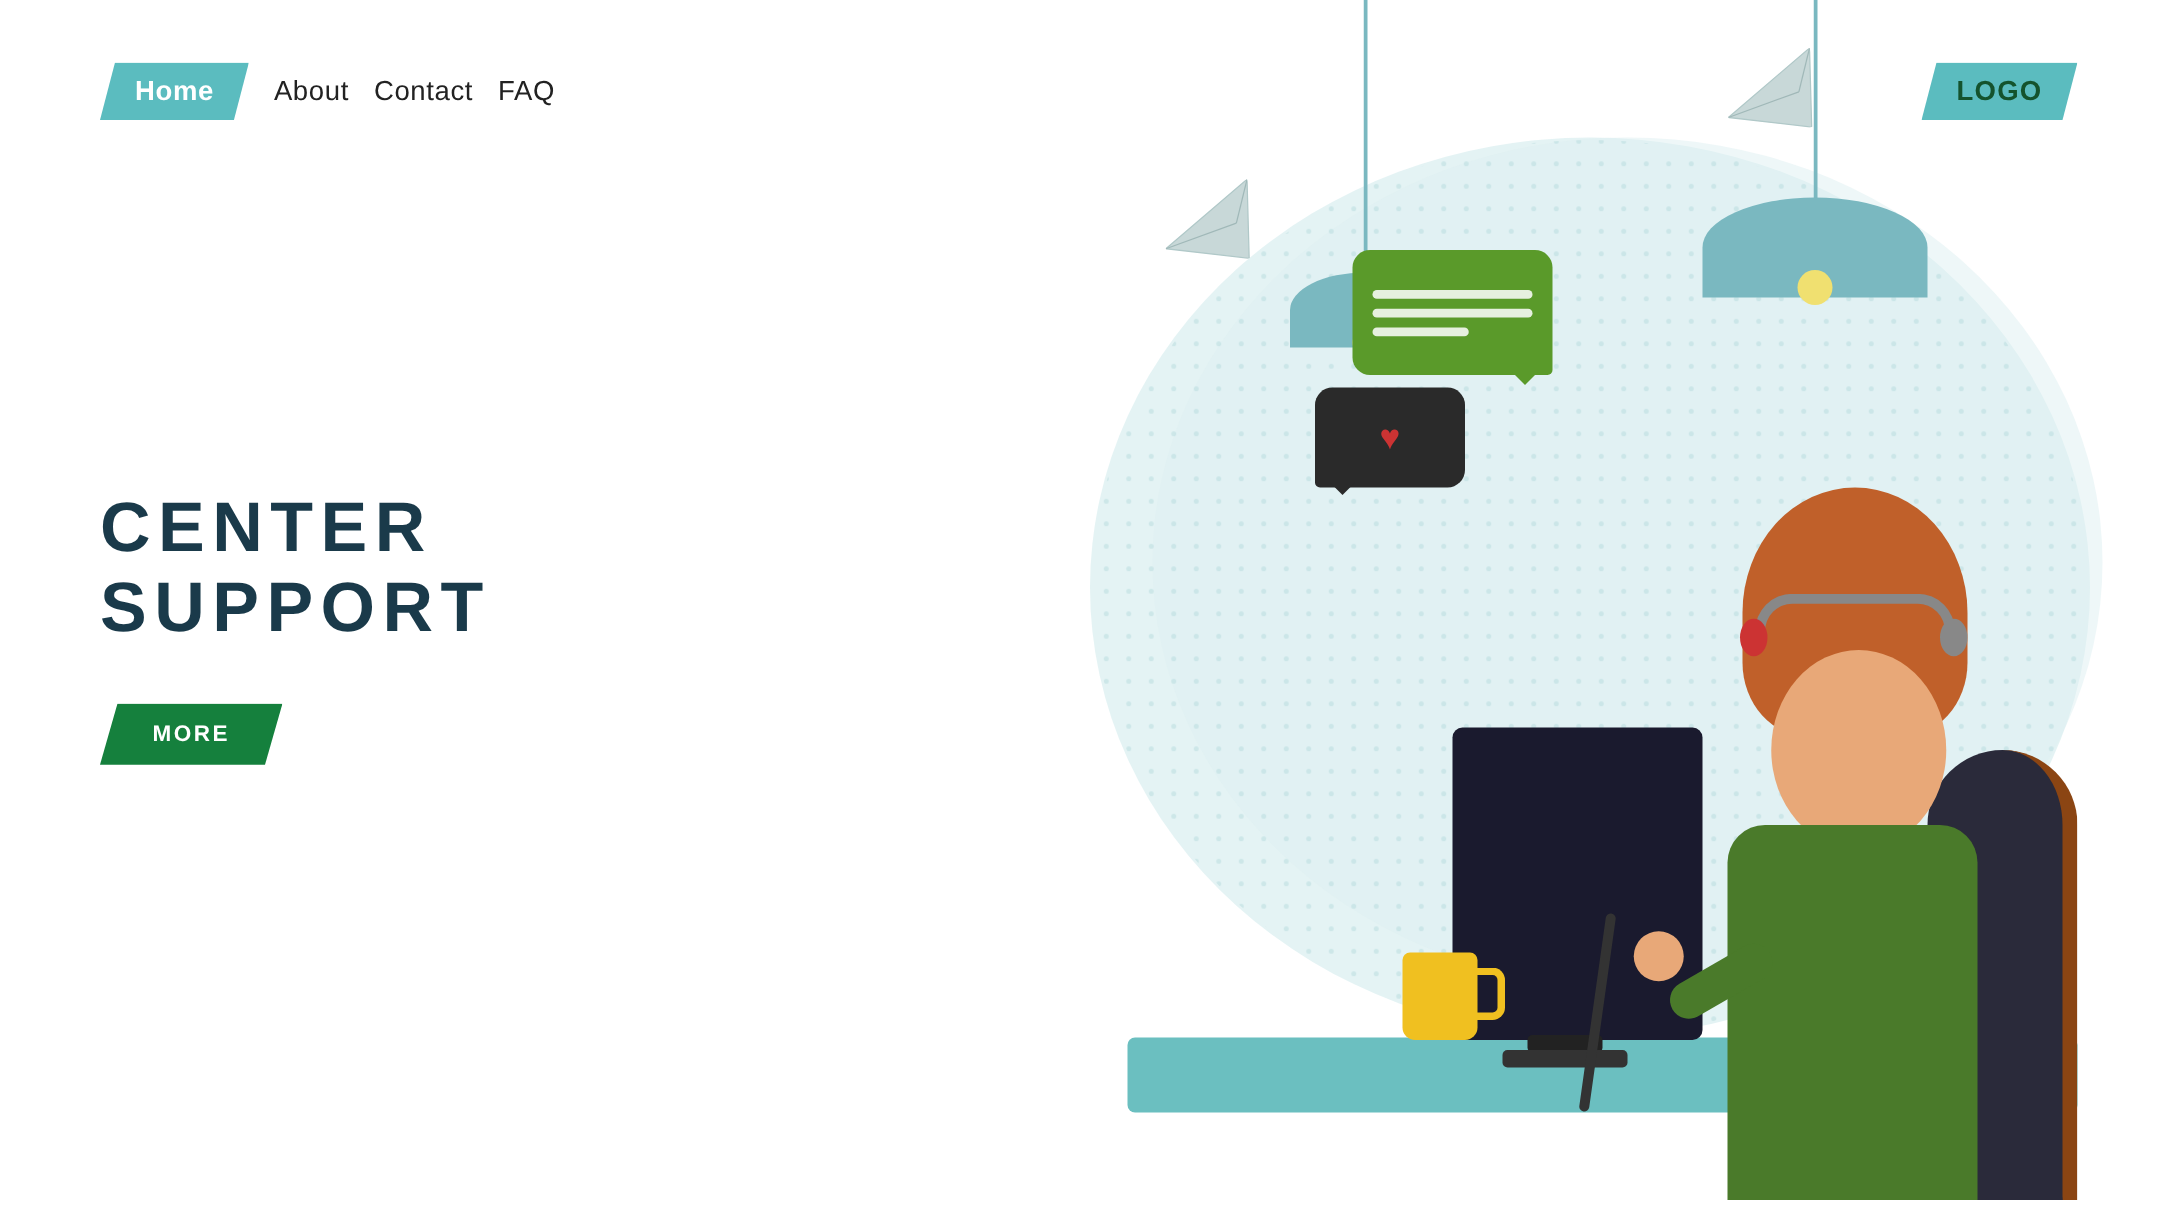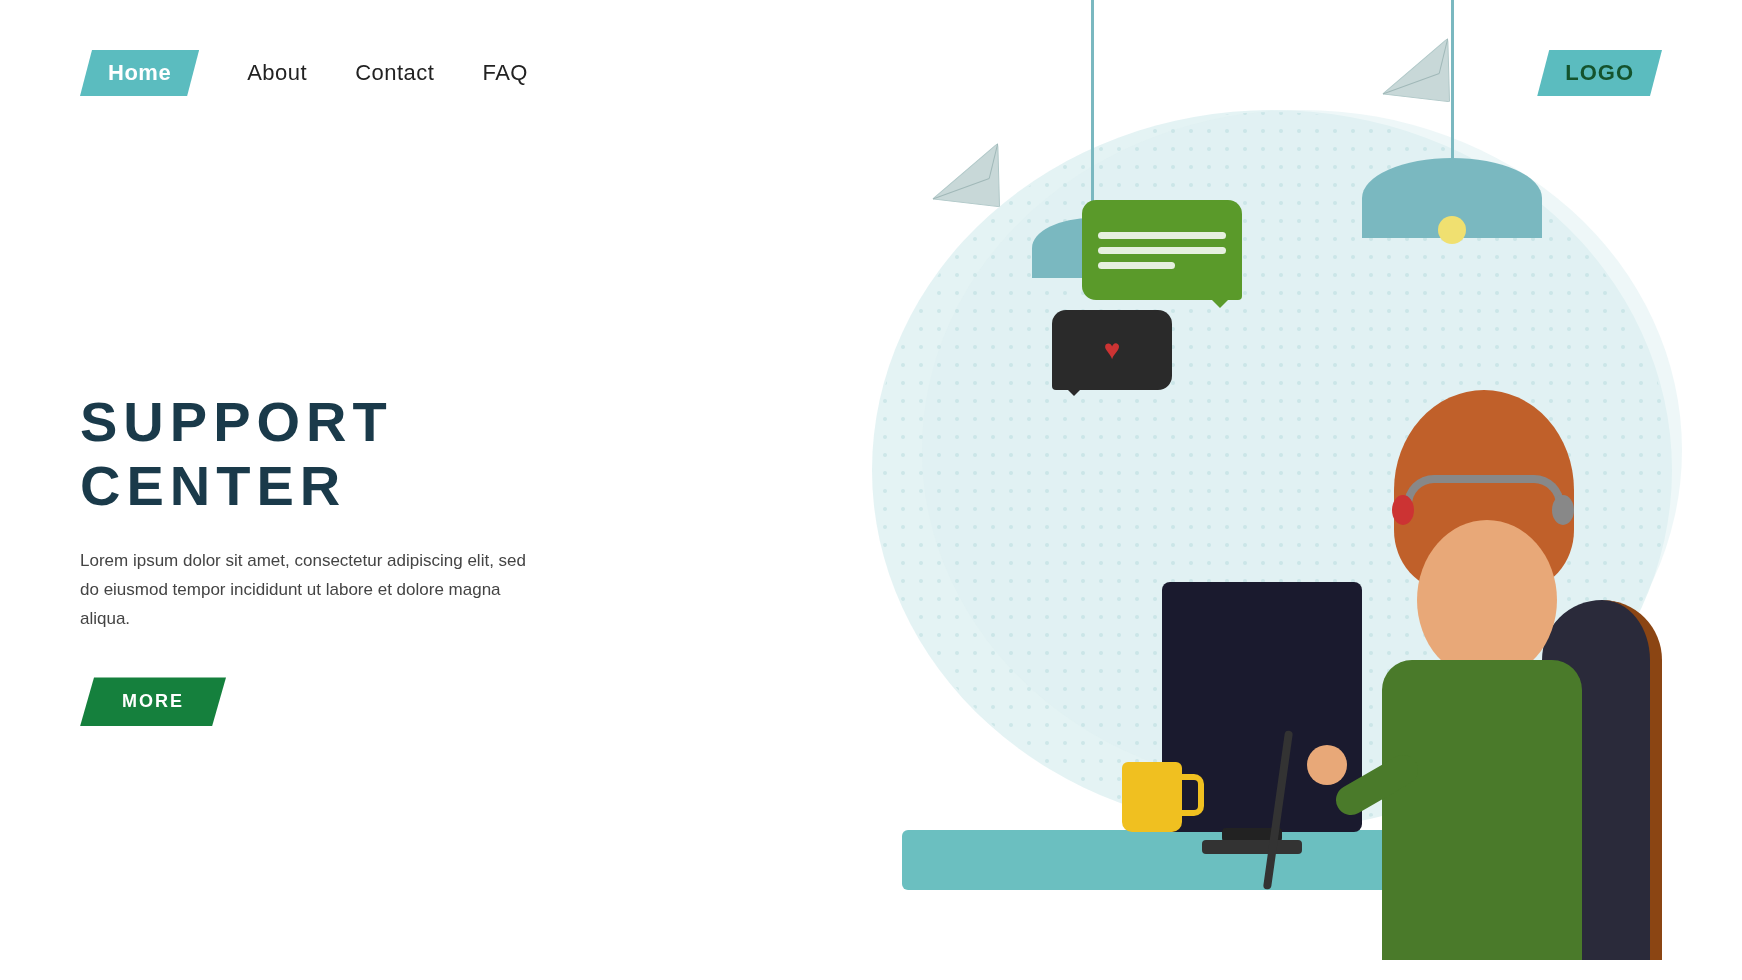--- a/index.html
+++ b/index.html
@@ -12,21 +12,21 @@
       position: relative;
     }
 
     
     nav {
       position: absolute;
       top: 50px;
       left: 80px;
       display: flex;
       align-items: center;
-      gap: 48px;
+      gap: 20px;
     }
     .nav-home {
       background: #5bbcbf;
       color: #fff;
       font-weight: 700;
       font-size: 22px;
       padding: 10px 28px;
       clip-path: polygon(12px 0%, 100% 0%, calc(100% - 12px) 100%, 0% 100%);
       letter-spacing: 0.5px;
     }
@@ -364,24 +364,23 @@
   <div class="nav-home">Home</div>
   <span class="nav-link">About</span>
   <span class="nav-link">Contact</span>
   <span class="nav-link">FAQ</span>
 </nav>
 
 <div class="logo-badge">LOGO</div>
 
 <div class="hero-text">
   <div class="hero-title">
+    <div>CENTER</div>
     <div>SUPPORT</div>
-    <div>CENTER</div>
   </div>
-  <p class="hero-desc">Lorem ipsum dolor sit amet, consectetur adipiscing elit, sed do eiusmod tempor incididunt ut labore et dolore magna aliqua.</p>
   <div class="more-btn">MORE</div>
 </div>
 
 <div class="bg-blob">
   <svg width="900" height="860" viewBox="0 0 900 860" fill="none" xmlns="http://www.w3.org/2000/svg">
     <ellipse cx="450" cy="420" rx="400" ry="360" fill="#d8eef0" opacity="0.7"></ellipse>
     <ellipse cx="480" cy="400" rx="380" ry="340" fill="#ddf0f2" opacity="0.5"></ellipse>
 
     <pattern id="dots" patternUnits="userSpaceOnUse" width="18" height="18">
       <circle cx="9" cy="9" r="2" fill="#aad4d8" opacity="0.4"></circle>

